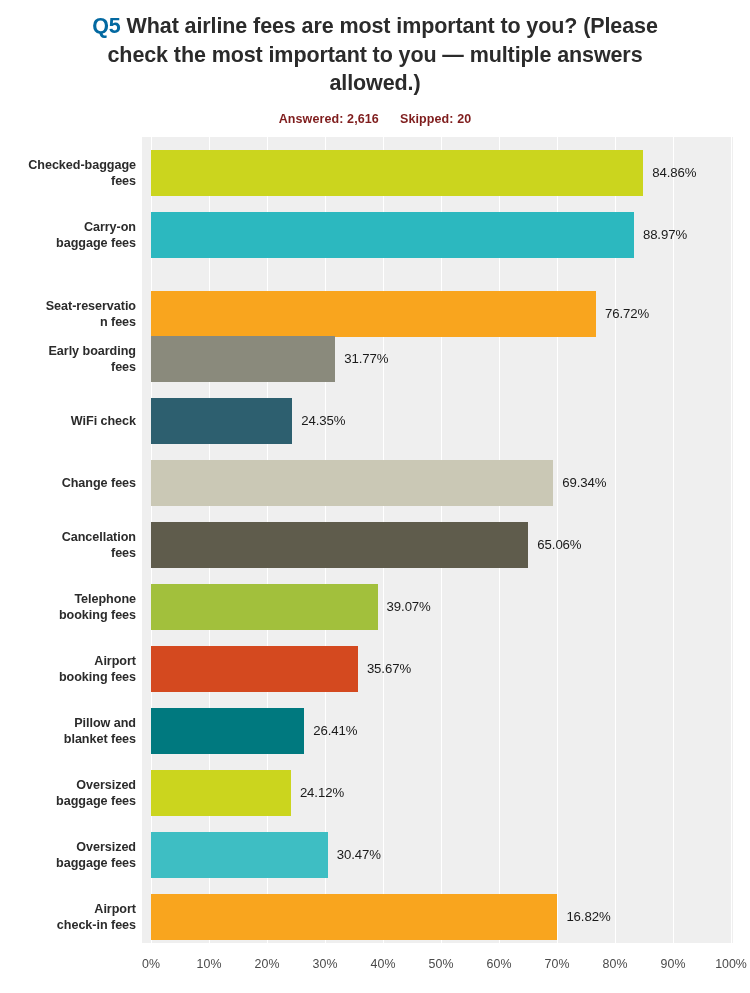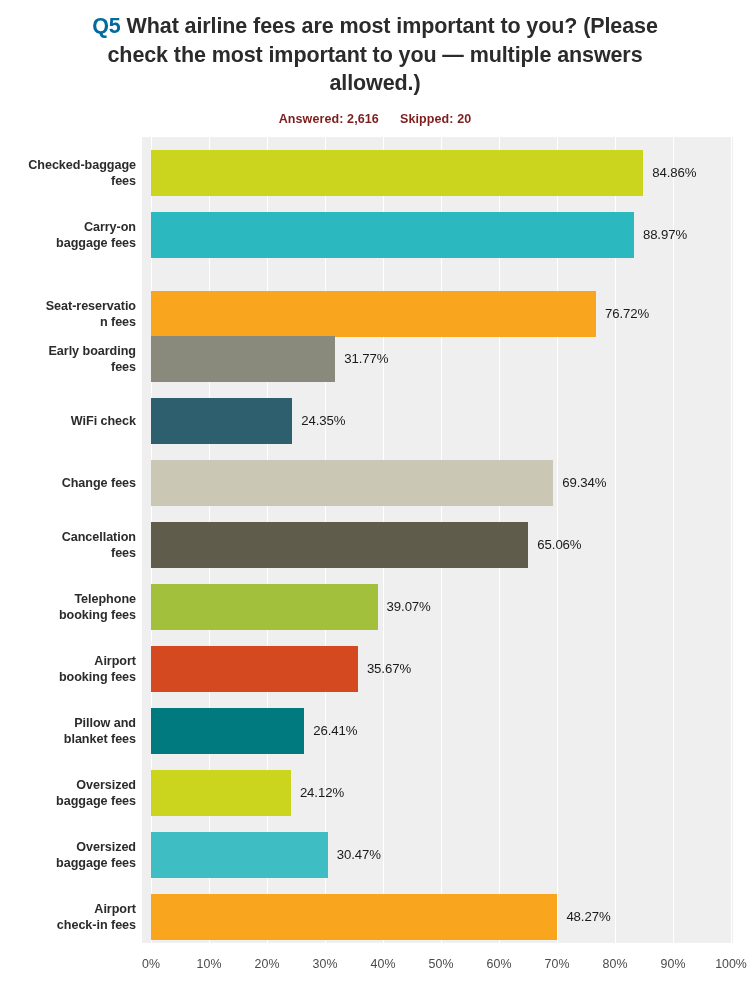--- a/index.html
+++ b/index.html
@@ -287,21 +287,21 @@
           <div class="bar-value">30.47%</div>
         </div>
       </div>
       <div class="row" style="top: 757px;">
         <div class="cat-label">
           <div>Airport</div>
           <div>check-in fees</div>
         </div>
         <div class="bar-wrap">
           <div class="bar" style="width: 406.406px; background: rgb(249, 165, 30);"></div>
-          <div class="bar-value">48.27%</div>
+          <div class="bar-value">16.82%</div>
         </div>
       </div>
     </div>
   <div class="x-axis" id="x-axis">
       <div class="x-tick" style="left: 9px;">0%</div>
       <div class="x-tick" style="left: 67px;">10%</div>
       <div class="x-tick" style="left: 125px;">20%</div>
       <div class="x-tick" style="left: 183px;">30%</div>
       <div class="x-tick" style="left: 241px;">40%</div>
       <div class="x-tick" style="left: 299px;">50%</div>

